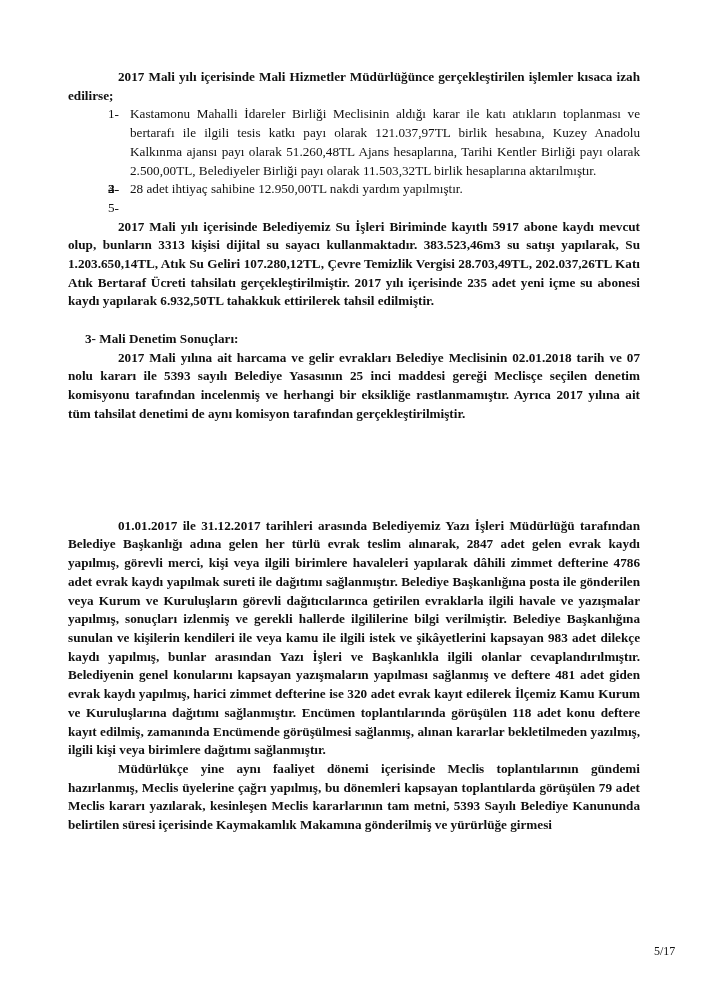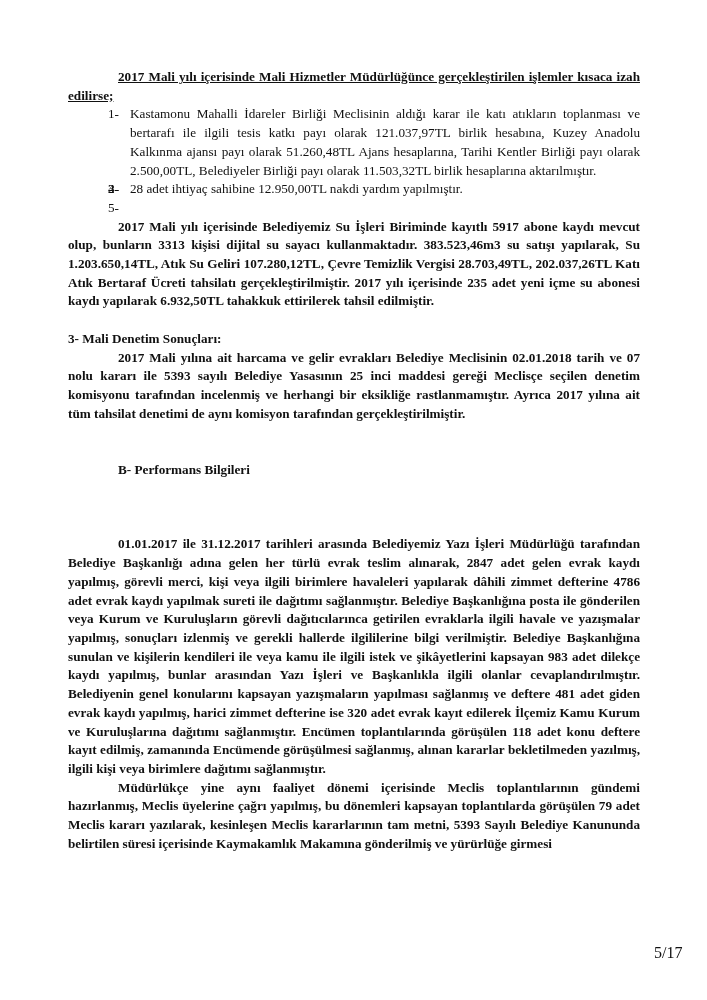--- a/index.html
+++ b/index.html
@@ -4,30 +4,30 @@
   <style>
     html, body { margin: 0; padding: 0; background: #ffffff; }
     body { width: 707px; height: 1000px; position: relative; overflow: hidden; }
     .page {
       position: absolute; left: 68px; top: 68px; width: 572px;
       font-family: "Liberation Serif", serif;
       font-size: 13.2px; line-height: 18.7px; color: #111;
     }
     p { margin: 0; text-align: justify; }
     .indent { text-indent: 50px; font-weight: bold; }
-    .bold { font-weight: bold; }
-    .heading-indent { text-indent: 50px; font-weight: bold; text-decoration: underline; }
+    .bold { font-weight: bold; margin-left: 17px; }
+    .heading-indent { text-indent: 50px; font-weight: bold; }
     .list { margin: 0; padding: 0; list-style: none; }
     .list li { position: relative; padding-left: 62px; text-align: justify; }
     .list li .num { position: absolute; left: 40px; top: 0; }
     .gap { height: 18.7px; }
     .sub { padding-left: 50px; font-weight: bold; }
     .page-number {
       position: absolute; left: 654px; top: 944px;
-      font-family: "Liberation Serif", serif; font-size: 16px; color: #111;
+      font-family: "Liberation Serif", serif; font-size: 12px; color: #111;
     }
   </style>
 </head>
 <body>
 
 <div class="page">
   <p class="heading-indent">2017 Mali yılı içerisinde Mali Hizmetler Müdürlüğünce gerçekleştirilen işlemler kısaca izah edilirse;</p>
 
   <ul class="list">
     <li><span class="num">1-</span><span>Kastamonu Mahalli İdareler Birliği Meclisinin aldığı karar ile katı atıkların toplanması ve bertarafı ile ilgili tesis katkı payı olarak 121.037,97TL birlik hesabına, Kuzey Anadolu Kalkınma ajansı payı olarak 51.260,48TL Ajans hesaplarına, Tarihi Kentler Birliği payı olarak 2.500,00TL, Belediyeler Birliği payı olarak 11.503,32TL birlik hesaplarına aktarılmıştır.</span></li>
@@ -40,21 +40,20 @@
   <div class="gap"></div>
   <p class="indent">2017 Mali yılı içerisinde Belediyemiz Su İşleri Biriminde kayıtlı 5917 abone kaydı mevcut olup, bunların 3313 kişisi dijital su sayacı kullanmaktadır. 383.523,46m3 su satışı yapılarak, Su 1.203.650,14TL, Atık Su Geliri 107.280,12TL, Çevre Temizlik Vergisi 28.703,49TL, 202.037,26TL Katı Atık Bertaraf Ücreti tahsilatı gerçekleştirilmiştir. 2017 yılı içerisinde 235 adet yeni içme su abonesi kaydı yapılarak 6.932,50TL tahakkuk ettirilerek tahsil edilmiştir.</p>
 
   <div class="gap"></div>
   <p class="bold">3- Mali Denetim Sonuçları:</p>
   <p class="indent">2017 Mali yılına ait harcama ve gelir evrakları Belediye Meclisinin 02.01.2018 tarih ve 07 nolu kararı ile 5393 sayılı Belediye Yasasının 25 inci maddesi gereği Meclisçe seçilen denetim komisyonu tarafından incelenmiş ve herhangi bir eksikliğe rastlanmamıştır. Ayrıca 2017 yılına ait tüm tahsilat denetimi de aynı komisyon tarafından gerçekleştirilmiştir.</p>
 
   <div class="gap"></div>
 
   <div class="gap"></div>
-  <p class="sub">B- Performans Bilgileri</p>
 
   <div class="gap"></div>
 
   <div class="gap"></div>
 
   <div class="gap"></div>
   <p class="indent">01.01.2017 ile 31.12.2017 tarihleri arasında Belediyemiz Yazı İşleri Müdürlüğü tarafından Belediye Başkanlığı adına gelen her türlü evrak teslim alınarak, 2847 adet gelen evrak kaydı yapılmış, görevli merci, kişi veya ilgili birimlere havaleleri yapılarak dâhili zimmet defterine 4786 adet evrak kaydı yapılmak sureti ile dağıtımı sağlanmıştır. Belediye Başkanlığına posta ile gönderilen veya Kurum ve Kuruluşların görevli dağıtıcılarınca getirilen evraklarla ilgili havale ve yazışmalar yapılmış, sonuçları izlenmiş ve gerekli hallerde ilgililerine bilgi verilmiştir. Belediye Başkanlığına sunulan ve kişilerin kendileri ile veya kamu ile ilgili istek ve şikâyetlerini kapsayan 983 adet dilekçe kaydı yapılmış, bunlar arasından Yazı İşleri ve Başkanlıkla ilgili olanlar cevaplandırılmıştır. Belediyenin genel konularını kapsayan yazışmaların yapılması sağlanmış ve deftere 481 adet giden evrak kaydı yapılmış, harici zimmet defterine ise 320 adet evrak kayıt edilerek İlçemiz Kamu Kurum ve Kuruluşlarına dağıtımı sağlanmıştır. Encümen toplantılarında görüşülen 118 adet konu deftere kayıt edilmiş, zamanında Encümende görüşülmesi sağlanmış, alınan kararlar bekletilmeden yazılmış, ilgili kişi veya birimlere dağıtımı sağlanmıştır.</p>
   <p class="indent">Müdürlükçe yine aynı faaliyet dönemi içerisinde Meclis toplantılarının gündemi hazırlanmış, Meclis üyelerine çağrı yapılmış, bu dönemleri kapsayan toplantılarda görüşülen 79 adet Meclis kararı yazılarak, kesinleşen Meclis kararlarının tam metni, 5393 Sayılı Belediye Kanununda belirtilen süresi içerisinde Kaymakamlık Makamına gönderilmiş ve yürürlüğe girmesi</p>
 </div>
 

